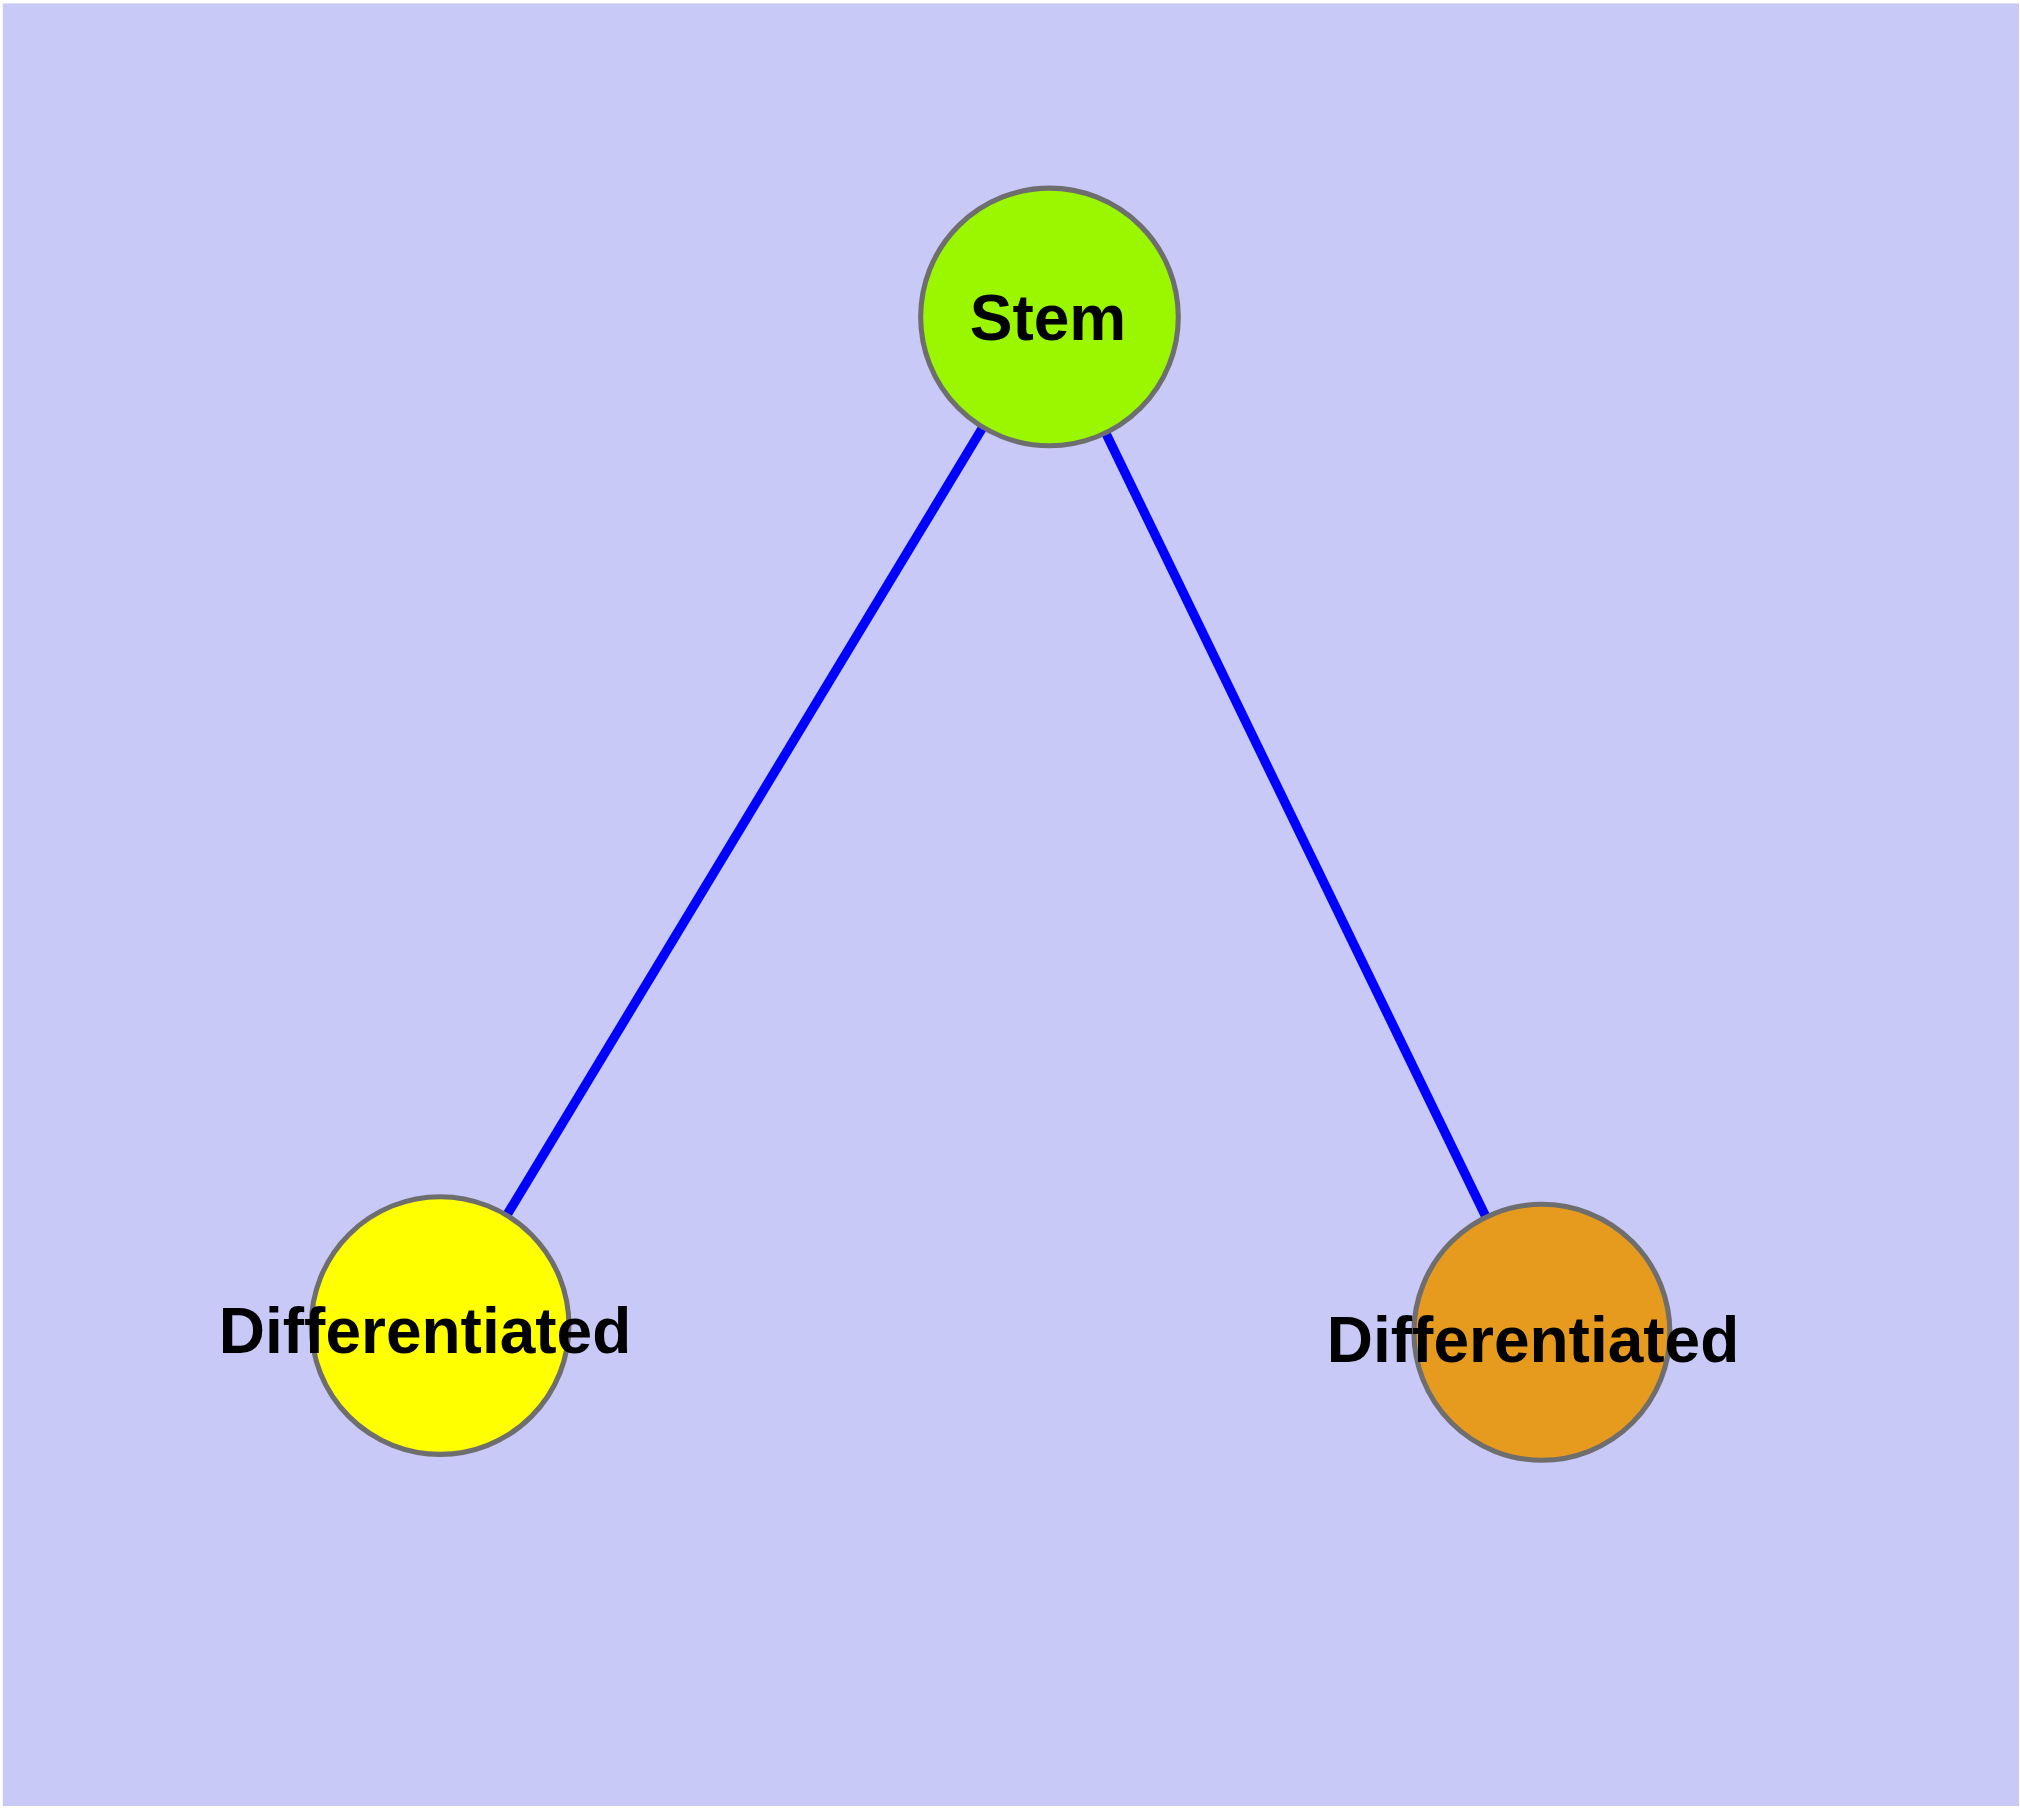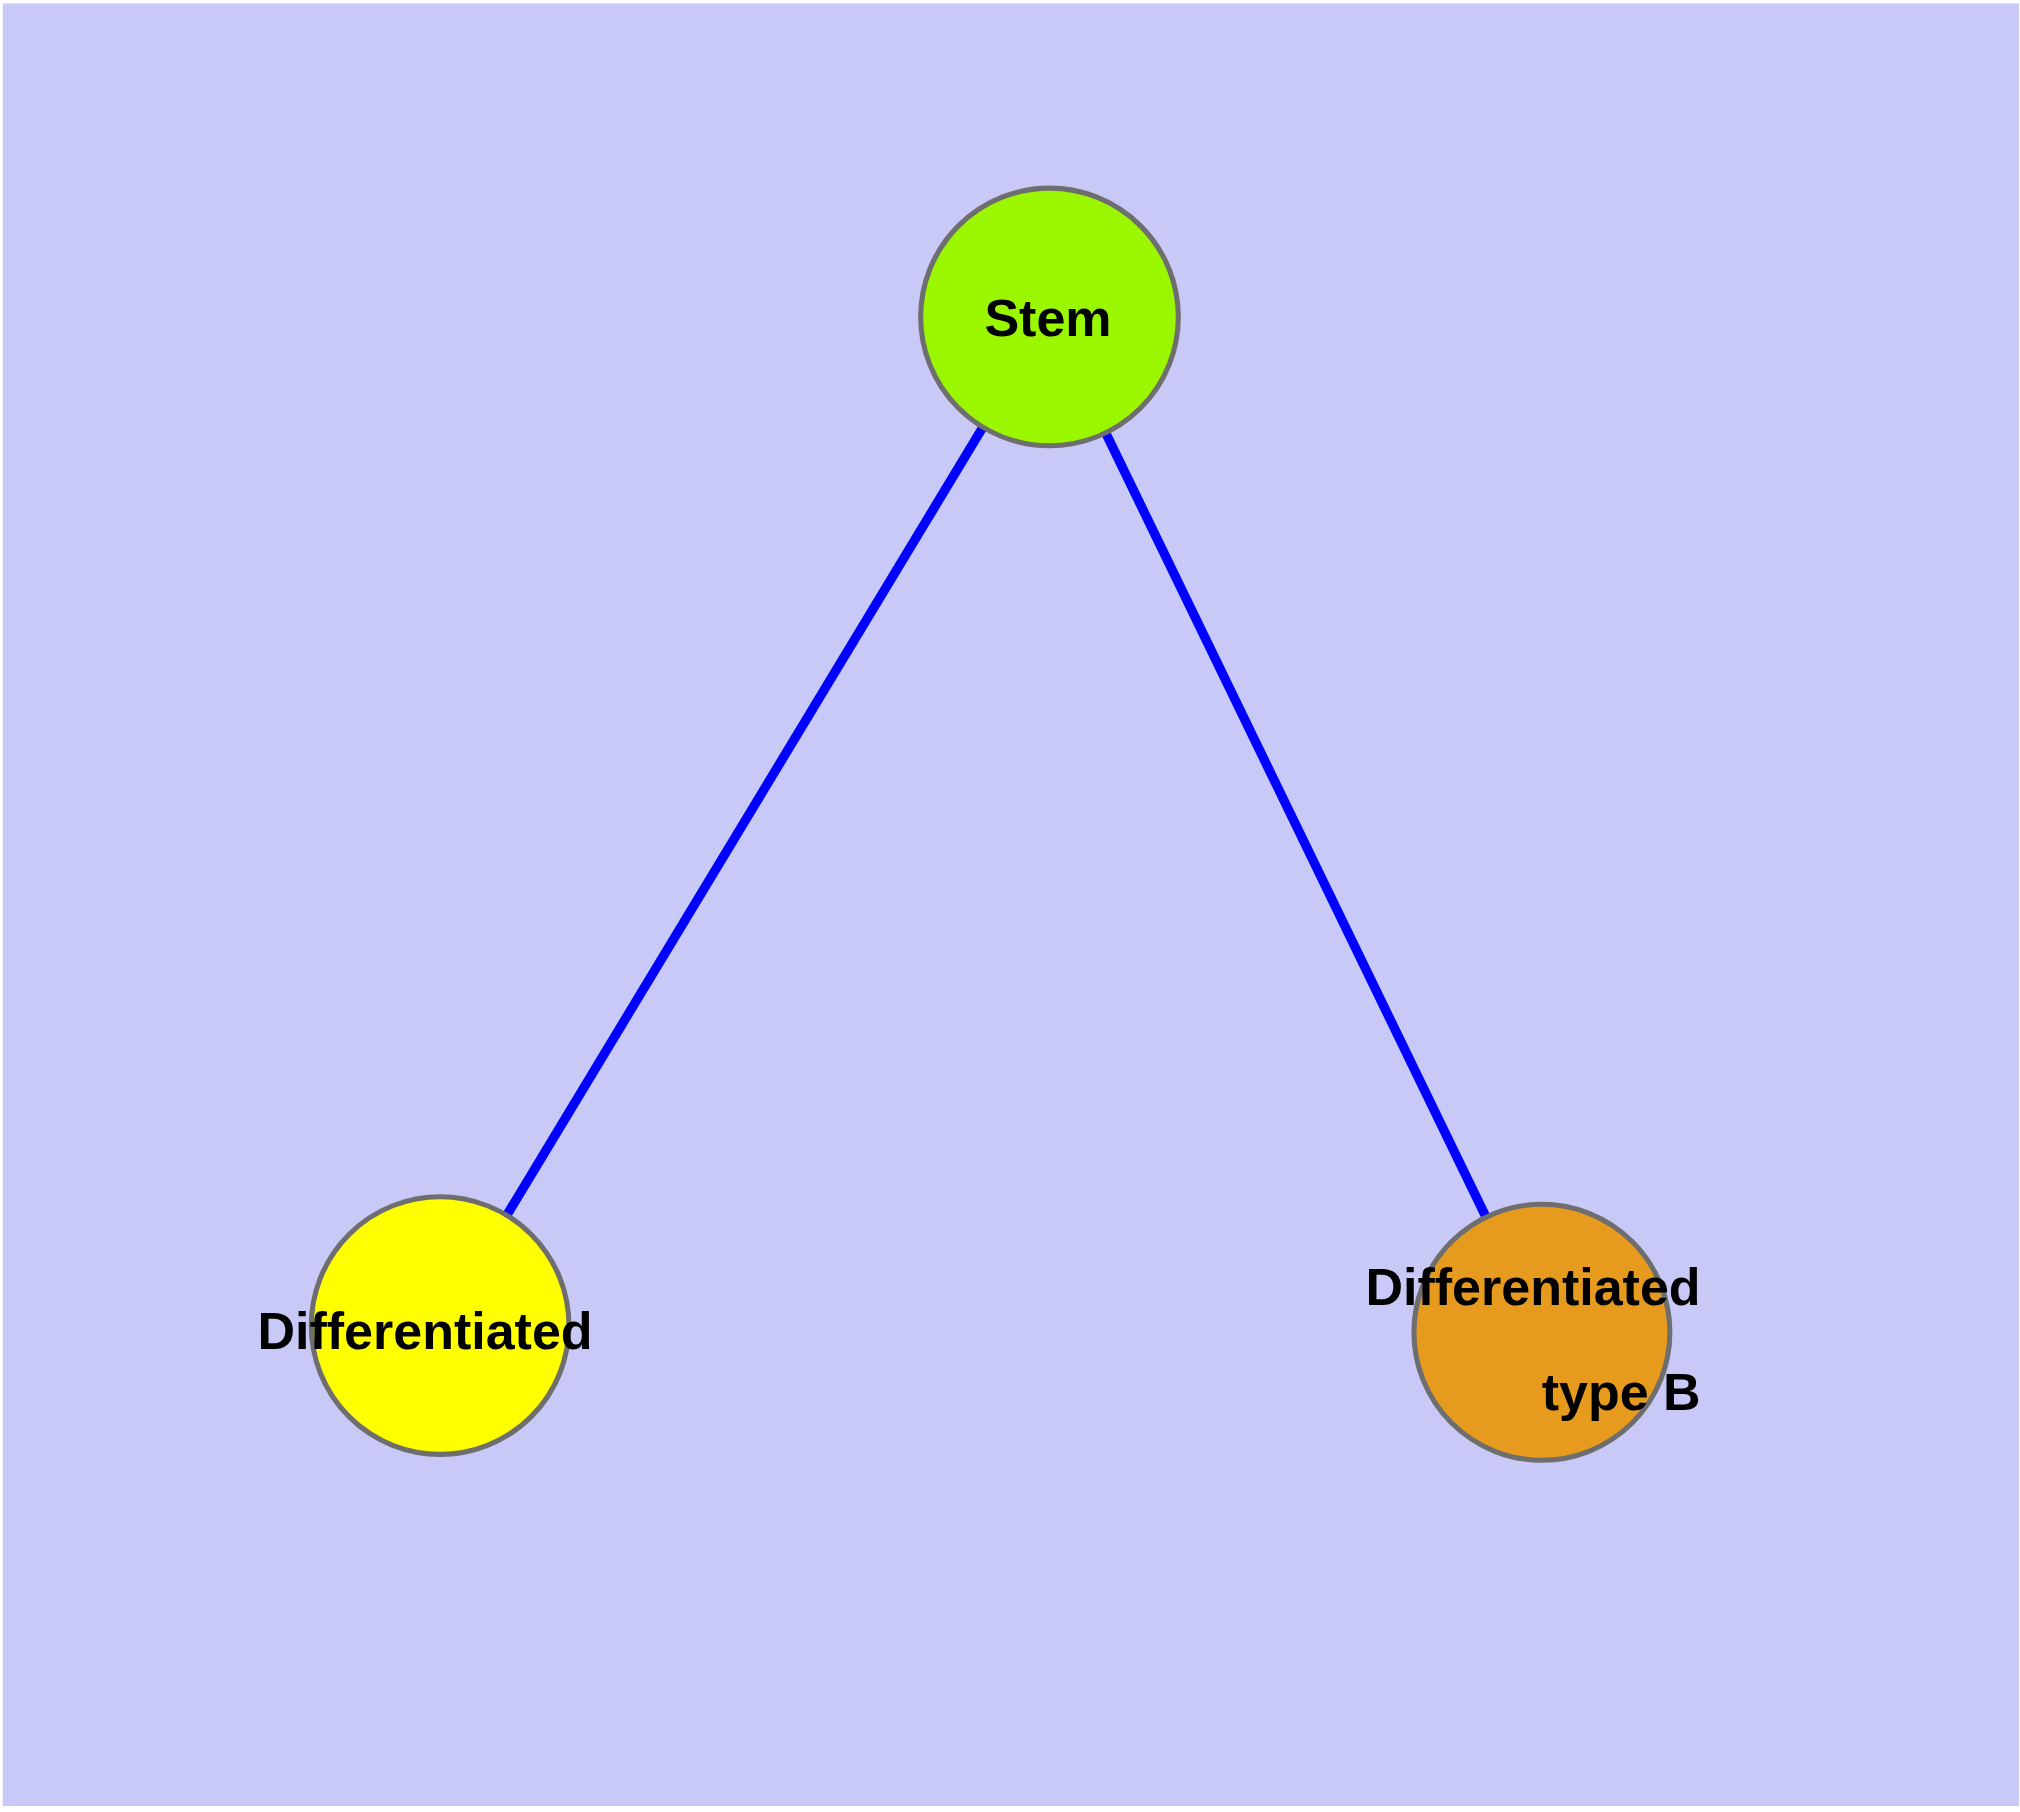--- a/index.html
+++ b/index.html
@@ -19,24 +19,24 @@
     position: absolute;
     left: 0;
     top: 0;
     width: 2021px;
     height: 1812px;
     display: block;
   }
   .node-label {
     position: absolute;
     transform: translate(-50%, -50%);
-    text-align: right;
+    text-align: left;
     color: #000000;
     font-weight: bold;
-    font-size: 52px;
+    font-size: 64px;
     line-height: 105px;
     white-space: nowrap;
     pointer-events: none;
   }
   .node-label span {
     display: block;
   }
   .label-stem   { left: 1048px; top: 318px;  }
   .label-type-a { left: 425px;  top: 1331px; }
   .label-type-b { left: 1533px; top: 1340px; }
@@ -61,17 +61,16 @@
   <div class="node-label label-stem">
     <span>Stem</span>
   </div>
 
   <div class="node-label label-type-a">
     <span>Differentiated</span>
   </div>
 
   <div class="node-label label-type-b">
     <span>Differentiated</span>
-    <span>type B</span>
   </div>
 
 </div>
 
 
 </body></html>

